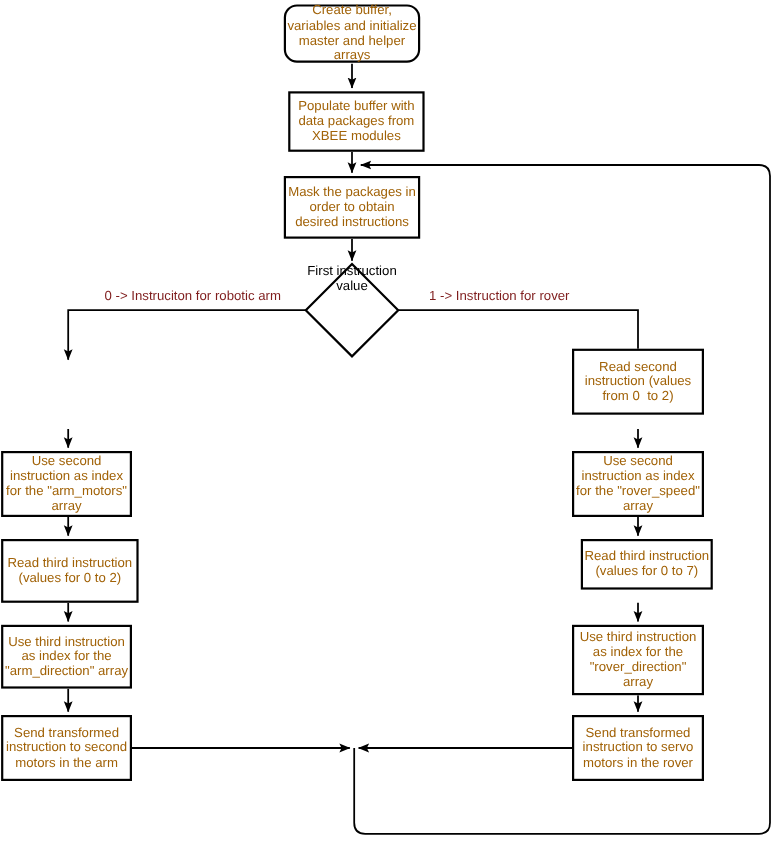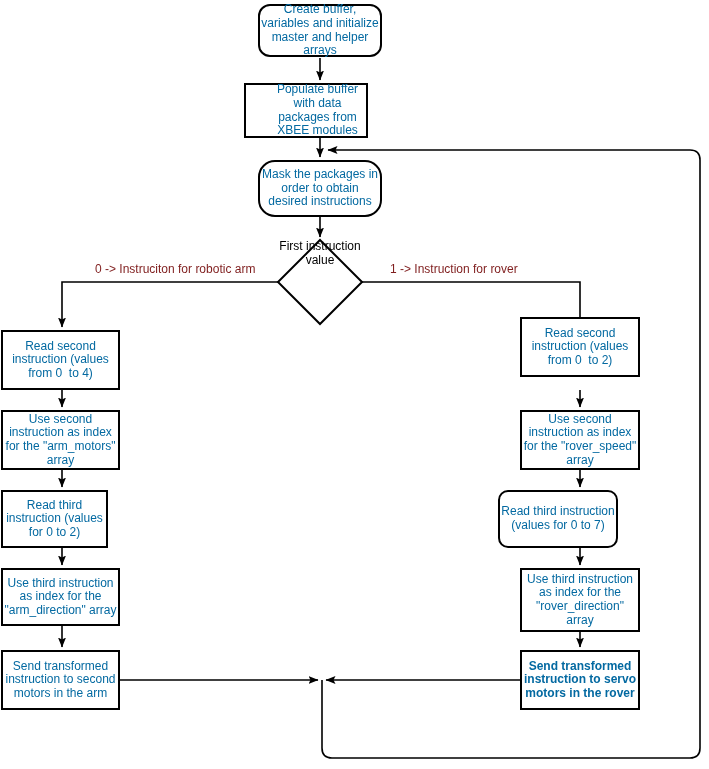--- a/index.html
+++ b/index.html
@@ -24,21 +24,21 @@
     position: absolute;
     box-sizing: border-box;
     background: #ffffff;
     border: 2px solid #000000;
     display: flex;
     align-items: center;
     justify-content: center;
     text-align: center;
     font-size: 12px;
     line-height: 1.13;
-    color: #0369a1;
+    color: #a16207;
     padding: 1px;
   }
   .node span { white-space: pre-wrap; }
   .terminator { border-radius: 12px; }
   .diamond-label {
     position: absolute;
     display: flex;
     align-items: flex-start;
     justify-content: center;
     text-align: center;
@@ -88,60 +88,57 @@
 
     <path d="M322,680 L322,748 Q322,758 332,758 L690,758 Q700,758 700,748 L700,160 Q700,150 690,150 L328,150" stroke="#000" stroke-width="1.6" fill="none" marker-end="url(#arrow)"></path>
 
     <polygon points="320,240 362,282 320,324 278,282" fill="#ffffff" stroke="#000000" stroke-width="2"></polygon>
   </svg>
 
   <div class="node terminator" style="left:258px; top:4px; width:124px; height:53px;">
     <span>Create buffer, variables and initialize master and helper arrays</span>
   </div>
 
-  <div class="node" style="left:244px; top:83px; width:124px; height:55px;padding-left:24px;">
+  <div class="node" style="left:262px; top:83px; width:124px; height:55px;">
     <span>Populate buffer with data packages from XBEE modules</span>
   </div>
 
-  <div class="node" style="left:258px; top:160px; width:124px; height:57px;border-radius:17px;">
+  <div class="node" style="left:258px; top:160px; width:124px; height:57px;">
     <span>Mask the packages in order to obtain desired instructions</span>
   </div>
 
   <div class="diamond-label" style="left:278px; top:240px; width:84px; height:84px;">
     <span>First instruction value</span>
   </div>
 
   <div class="edge-label" style="left:95px; top:262px;">0 -&gt; Instruciton for robotic arm</div>
   <div class="edge-label" style="left:390px; top:262px;">1 -&gt; Instruction for rover</div>
 
-  <div class="node" style="left:1px; top:330px; width:119px; height:60px;">
-    <span>Read second instruction (values from 0  to 4)</span>
-  </div>
   <div class="node" style="left:1px; top:410px; width:119px; height:60px;">
     <span>Use second instruction as index for the "arm_motors" array</span>
   </div>
-  <div class="node" style="left:1px; top:490px; width:107px; height:58px;">
+  <div class="node" style="left:1px; top:490px; width:125px; height:58px;">
     <span>Read third instruction (values for 0 to 2)</span>
   </div>
   <div class="node" style="left:1px; top:568px; width:119px; height:58px;">
     <span>Use third instruction as index for the "arm_direction" array</span>
   </div>
   <div class="node" style="left:1px; top:650px; width:119px; height:60px;">
     <span>Send transformed instruction to second motors in the arm</span>
   </div>
 
   <div class="node" style="left:520px; top:317px; width:120px; height:60px;">
     <span>Read second instruction (values from 0  to 2)</span>
   </div>
   <div class="node" style="left:520px; top:410px; width:120px; height:60px;">
     <span>Use second instruction as index for the "rover_speed" array</span>
   </div>
-  <div class="node" style="left:498px; top:490px; width:120px; height:58px;border-radius:10px;">
+  <div class="node" style="left:528px; top:490px; width:120px; height:46px;">
     <span>Read third instruction (values for 0 to 7)</span>
   </div>
   <div class="node" style="left:520px; top:568px; width:120px; height:64px;">
     <span>Use third instruction as index for the "rover_direction" array</span>
   </div>
-  <div class="node" style="left:520px; top:650px; width:120px; height:60px;font-weight:bold;">
+  <div class="node" style="left:520px; top:650px; width:120px; height:60px;">
     <span>Send transformed instruction to servo motors in the rover</span>
   </div>
 
 </div>
 
 </body></html>

